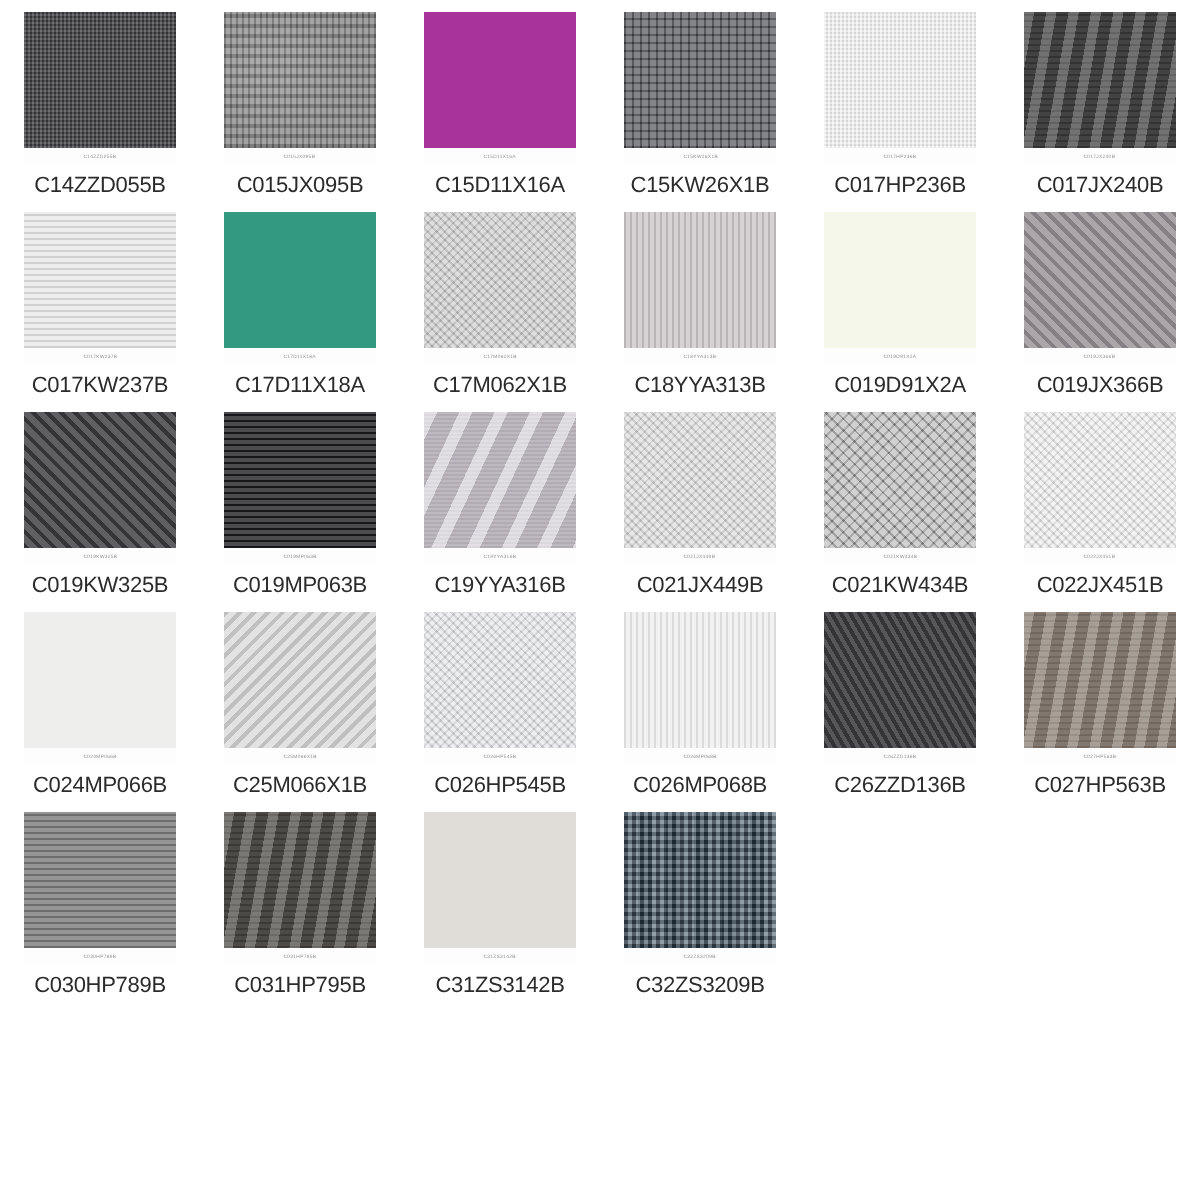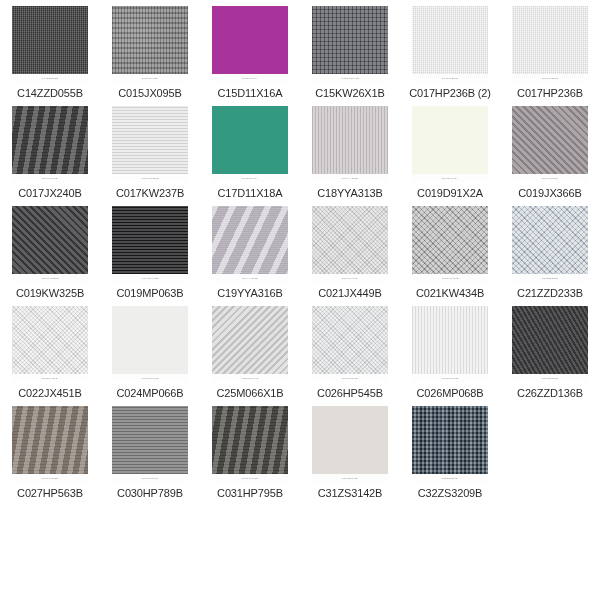--- a/index.html
+++ b/index.html
@@ -212,29 +212,20 @@
       </div>
       <div class="swatch-label">C15KW26X1B</div>
     </div>
     <div class="swatch-cell">
       <div class="swatch-photo">
         <div class="swatch-fabric tex-fineweave" style="background-color: rgb(238, 238, 238);"></div>
         <div class="swatch-strip">
           <span class="swatch-strip-text">C017HP236B</span>
         </div>
       </div>
-      <div class="swatch-label">C017HP236B (2)</div>
-    </div>
-    <div class="swatch-cell">
-      <div class="swatch-photo">
-        <div class="swatch-fabric tex-fineweave" style="background-color: rgb(238, 238, 238);"></div>
-        <div class="swatch-strip">
-          <span class="swatch-strip-text">C017HP236B</span>
-        </div>
-      </div>
       <div class="swatch-label">C017HP236B</div>
     </div>
     <div class="swatch-cell">
       <div class="swatch-photo">
         <div class="swatch-fabric tex-crinkle" style="background-color: rgb(59, 59, 59);"></div>
         <div class="swatch-strip">
           <span class="swatch-strip-text">C017JX240B</span>
         </div>
       </div>
       <div class="swatch-label">C017JX240B</div>
@@ -252,20 +243,29 @@
       <div class="swatch-photo">
         <div class="swatch-fabric tex-plain" style="background-color: rgb(52, 153, 129);"></div>
         <div class="swatch-strip">
           <span class="swatch-strip-text">C17D11X18A</span>
         </div>
       </div>
       <div class="swatch-label">C17D11X18A</div>
     </div>
     <div class="swatch-cell">
       <div class="swatch-photo">
+        <div class="swatch-fabric tex-dots" style="background-color: rgb(201, 201, 201);"></div>
+        <div class="swatch-strip">
+          <span class="swatch-strip-text">C17M062X1B</span>
+        </div>
+      </div>
+      <div class="swatch-label">C17M062X1B</div>
+    </div>
+    <div class="swatch-cell">
+      <div class="swatch-photo">
         <div class="swatch-fabric tex-vlines" style="background-color: rgb(201, 196, 198);"></div>
         <div class="swatch-strip">
           <span class="swatch-strip-text">C18YYA313B</span>
         </div>
       </div>
       <div class="swatch-label">C18YYA313B</div>
     </div>
     <div class="swatch-cell">
       <div class="swatch-photo">
         <div class="swatch-fabric tex-plain" style="background-color: rgb(245, 247, 234);"></div>
@@ -324,29 +324,20 @@
       <div class="swatch-photo">
         <div class="swatch-fabric tex-mesh" style="background-color: rgb(166, 166, 166);"></div>
         <div class="swatch-strip">
           <span class="swatch-strip-text">C021KW434B</span>
         </div>
       </div>
       <div class="swatch-label">C021KW434B</div>
     </div>
     <div class="swatch-cell">
       <div class="swatch-photo">
-        <div class="swatch-fabric tex-mesh" style="background-color: rgb(195, 205, 214);"></div>
-        <div class="swatch-strip">
-          <span class="swatch-strip-text">C21ZZD233B</span>
-        </div>
-      </div>
-      <div class="swatch-label">C21ZZD233B</div>
-    </div>
-    <div class="swatch-cell">
-      <div class="swatch-photo">
         <div class="swatch-fabric tex-dots" style="background-color: rgb(236, 236, 236);"></div>
         <div class="swatch-strip">
           <span class="swatch-strip-text">C022JX451B</span>
         </div>
       </div>
       <div class="swatch-label">C022JX451B</div>
     </div>
     <div class="swatch-cell">
       <div class="swatch-photo">
         <div class="swatch-fabric tex-plain" style="background-color: rgb(238, 238, 236);"></div>

